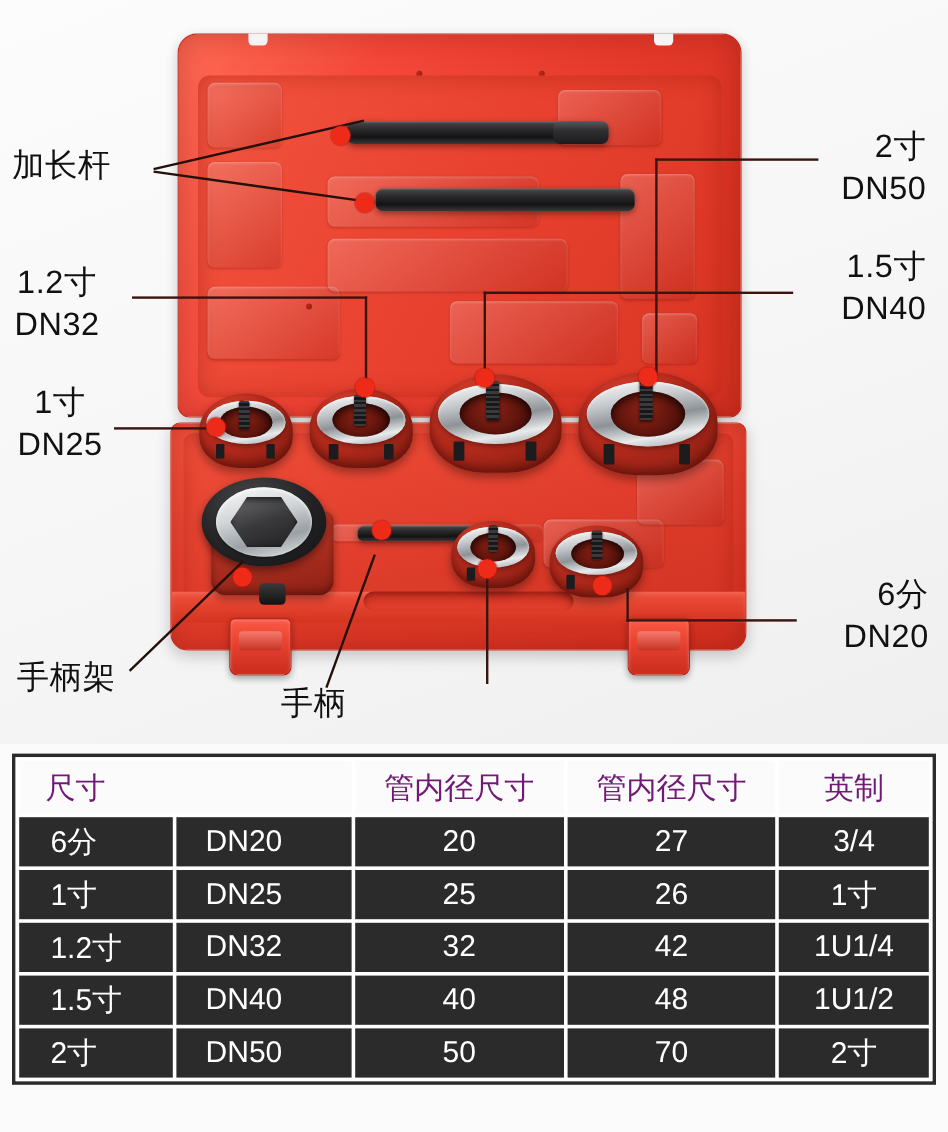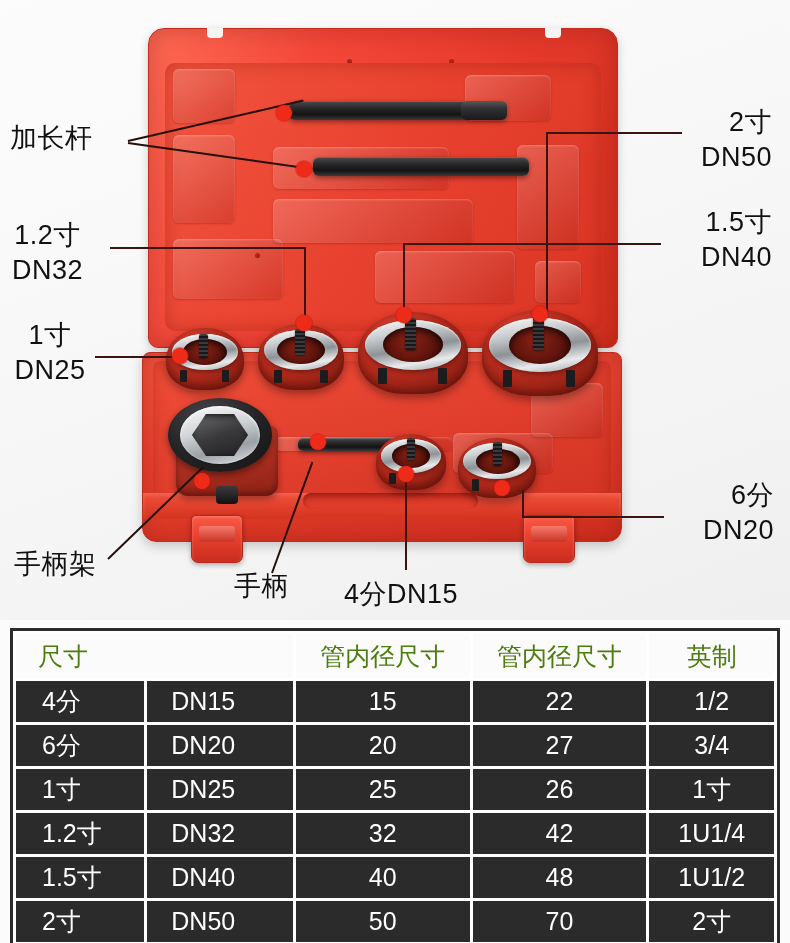--- a/index.html
+++ b/index.html
@@ -157,21 +157,21 @@
   .lbl .l2 { display:block; }
   .lbl.right { text-align:right; }
   .lbl.center { text-align:center; }
 
   
   #spec { position:absolute; left:10px; top:628px; width:770px; }
   table { border-collapse: separate; border-spacing: 3px; width:100%;
           background:#fff; }
   .tbl-wrap { border: 3px solid #2b2b2b; background:#fff; padding:0; }
   thead th {
-    background:#fbfbfb; color:#4d7c0f; font-weight:normal;
+    background:#fbfbfb; color:#701a75; font-weight:normal;
     font-size:25px; height:44px; padding:0 6px; text-align:center;
   }
   thead th.sz { text-align:left; padding-left:22px; }
   tbody td {
     background:#2b2b2b; color:#fff; font-weight:normal;
     font-size:25px; height:41px; text-align:center; padding:0 4px;
   }
   tbody td.c1 { text-align:left; padding-left:26px; }
   tbody td.c2 { text-align:left; padding-left:24px; }
   col.w1 { width:17.2%; } col.w2 { width:19.5%; }
@@ -348,23 +348,20 @@
     </div>
 
     <div class="lbl" style="left:14px; top:548px;">
       <span>手柄架</span>
     </div>
 
     <div class="lbl" style="left:234px; top:570px;">
       <span>手柄</span>
     </div>
 
-    <div class="lbl" style="left:344px; top:578px;">
-      <span>4分DN15</span>
-    </div>
 
   </div>
 
   <div id="spec">
     <div class="tbl-wrap">
       <table>
         <colgroup>
           <col class="w1">
             <col class="w2">
             <col class="w3">
@@ -374,27 +371,20 @@
         <thead>
           <tr>
             <th class="sz" colspan="2">尺寸</th>
             <th>管内径尺寸</th>
             <th>管内径尺寸</th>
             <th>英制</th>
           </tr>
         </thead>
         <tbody>
           <tr>
-            <td class="c1">4分</td>
-            <td class="c2">DN15</td>
-            <td>15</td>
-            <td>22</td>
-            <td>1/2</td>
-          </tr>
-          <tr>
             <td class="c1">6分</td>
             <td class="c2">DN20</td>
             <td>20</td>
             <td>27</td>
             <td>3/4</td>
           </tr>
           <tr>
             <td class="c1">1寸</td>
             <td class="c2">DN25</td>
             <td>25</td>

